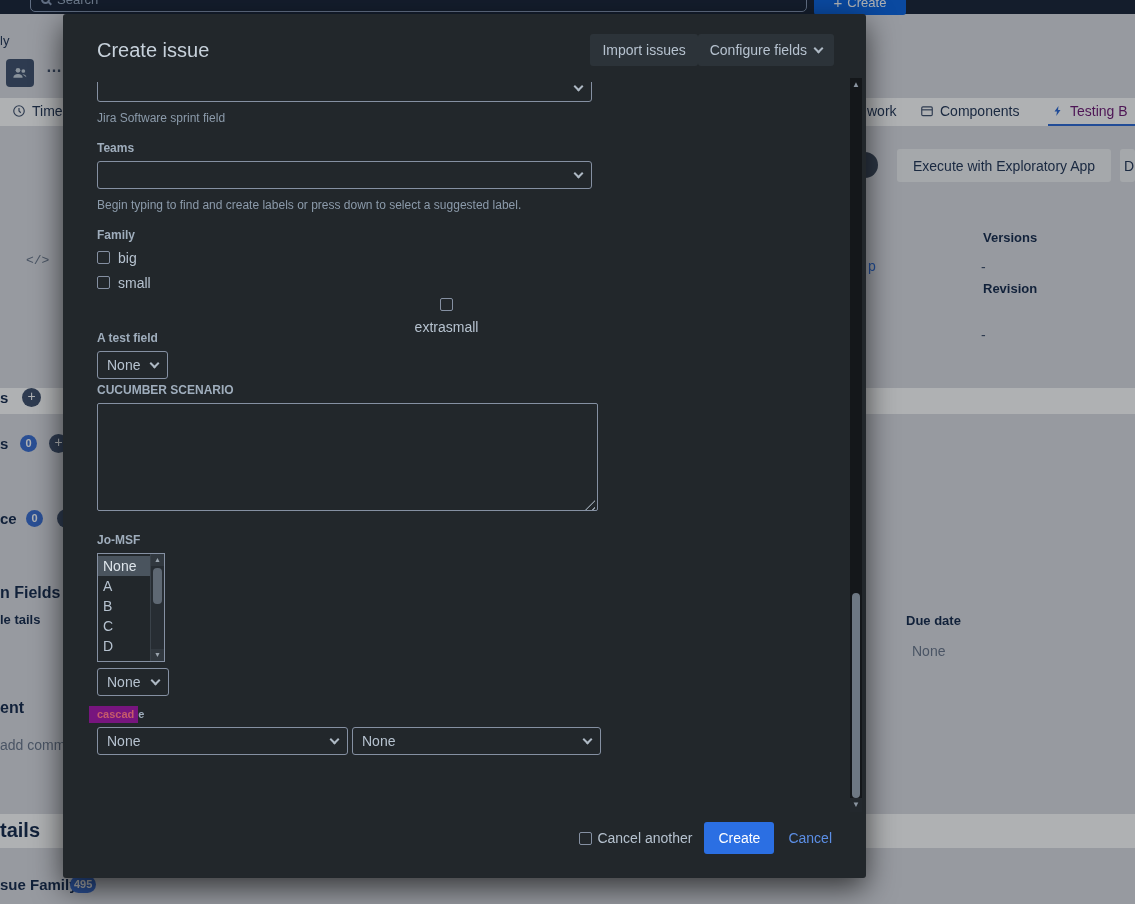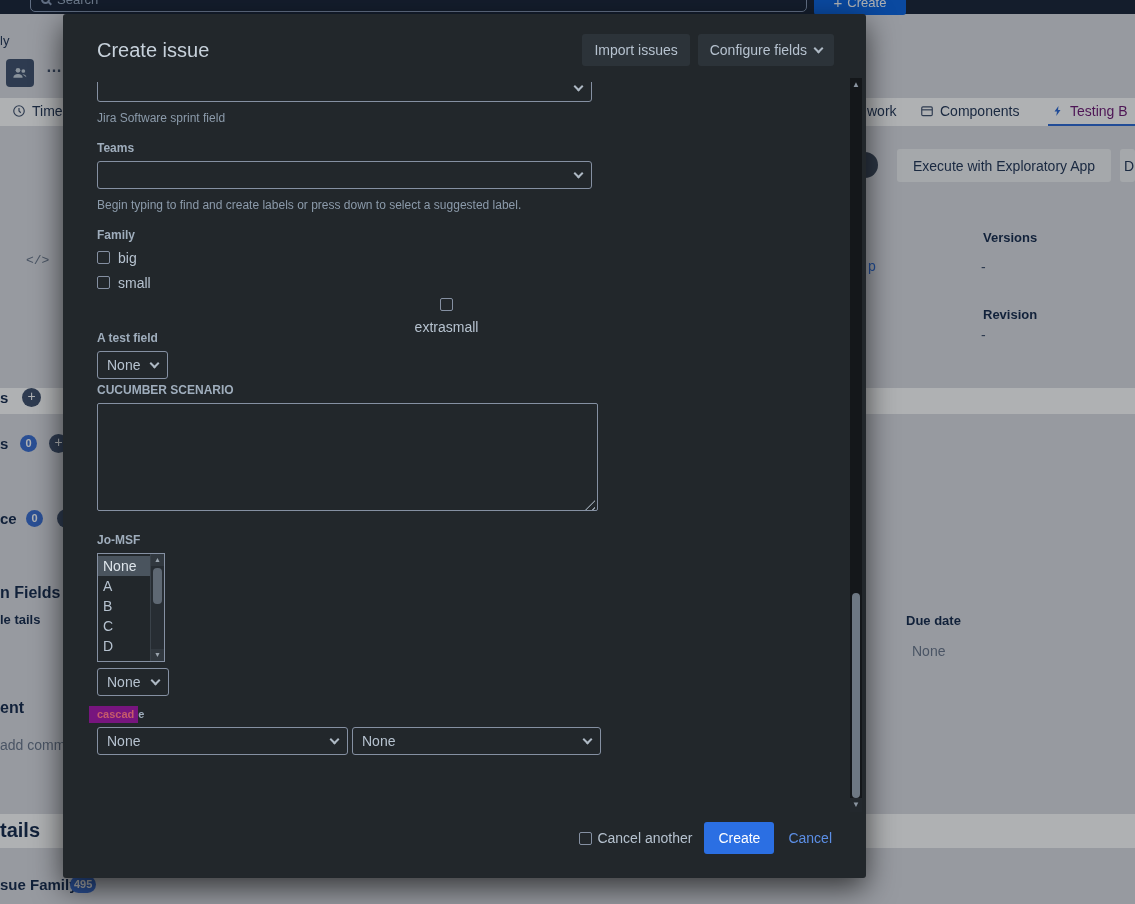--- a/index.html
+++ b/index.html
@@ -39,21 +39,21 @@
 
   
   .overlay { position:absolute; inset:0; background:rgba(6,11,19,0.32); z-index:5; }
 
   
   .modal { position:absolute; left:63px; top:14px; width:803px; height:864px; background:#22272B;
            z-index:10; border-radius:3px; box-shadow:0 10px 30px rgba(0,0,0,0.65);
            display:flex; flex-direction:column; overflow:hidden; color:#B6C2CF; }
   .modal-header { display:flex; justify-content:space-between; align-items:center; padding:20px 32px 16px 34px; }
   .modal-title { font-size:20px; font-weight:500; color:#C7D1DB; }
-  .hdr-actions { display:flex; gap:8px; }
+  .hdr-actions { display:flex; }
   .btn-neutral { background:#2C3339; border:none; border-radius:3px; color:#B6C2CF; font-size:14px;
                  padding:8px 12px; display:flex; align-items:center; gap:8px; font-family:inherit; }
   .chev { width:7px; height:7px; border-right:2px solid #AEB9C4; border-bottom:2px solid #AEB9C4;
           transform:rotate(45deg); margin-top:-4px; flex:0 0 auto; }
   .modal-body { flex:1; overflow:hidden; padding:0 70px 0 34px; position:relative; }
 
   .field-label { font-size:12px; font-weight:700; color:#9FADBC; line-height:14px; }
   .helper { font-size:12px; color:#8C9BAB; line-height:14px; }
   .selectbox { height:28px; border:1px solid #8590A2; border-radius:3px; background:#22272B;
                display:flex; align-items:center; justify-content:space-between; padding:0 9px;
@@ -178,21 +178,21 @@
     <span class="frag" style="left:1048px;top:124px;width:87px;height:2px;background:#2E6BD6;"></span>
 
     <span class="frag" style="left:852px;top:152px;width:26px;height:26px;border-radius:50%;background:#3E4A5C;"></span>
     <button class="lt-btn" style="left:897px;top:149px;">Execute with Exploratory App</button>
     <button class="lt-btn" style="left:1120px;top:149px;width:15px;padding:0 4px;">D</button>
 
     <span class="frag" style="left:868px;top:258px;font-size:14px;color:#2E6BD6;">p</span>
 
     <span class="frag bold-navy" style="left:983px;top:230px;font-size:13px;">Versions</span>
     <span class="frag" style="left:981px;top:259px;font-size:14px;color:#42526E;">-</span>
-    <span class="frag bold-navy" style="left:983px;top:307px;font-size:13px;">Revision</span>
+    <span class="frag bold-navy" style="left:983px;top:281px;font-size:13px;">Revision</span>
     <span class="frag" style="left:981px;top:327px;font-size:14px;color:#42526E;">-</span>
 
     <span class="frag bold-navy" style="left:906px;top:613px;font-size:13px;">Due date</span>
     <span class="frag gray-text" style="left:912px;top:643px;font-size:14px;">None</span>
   </div>
 
   <div class="overlay"></div>
 
   <div class="modal">
     <div class="modal-header">

